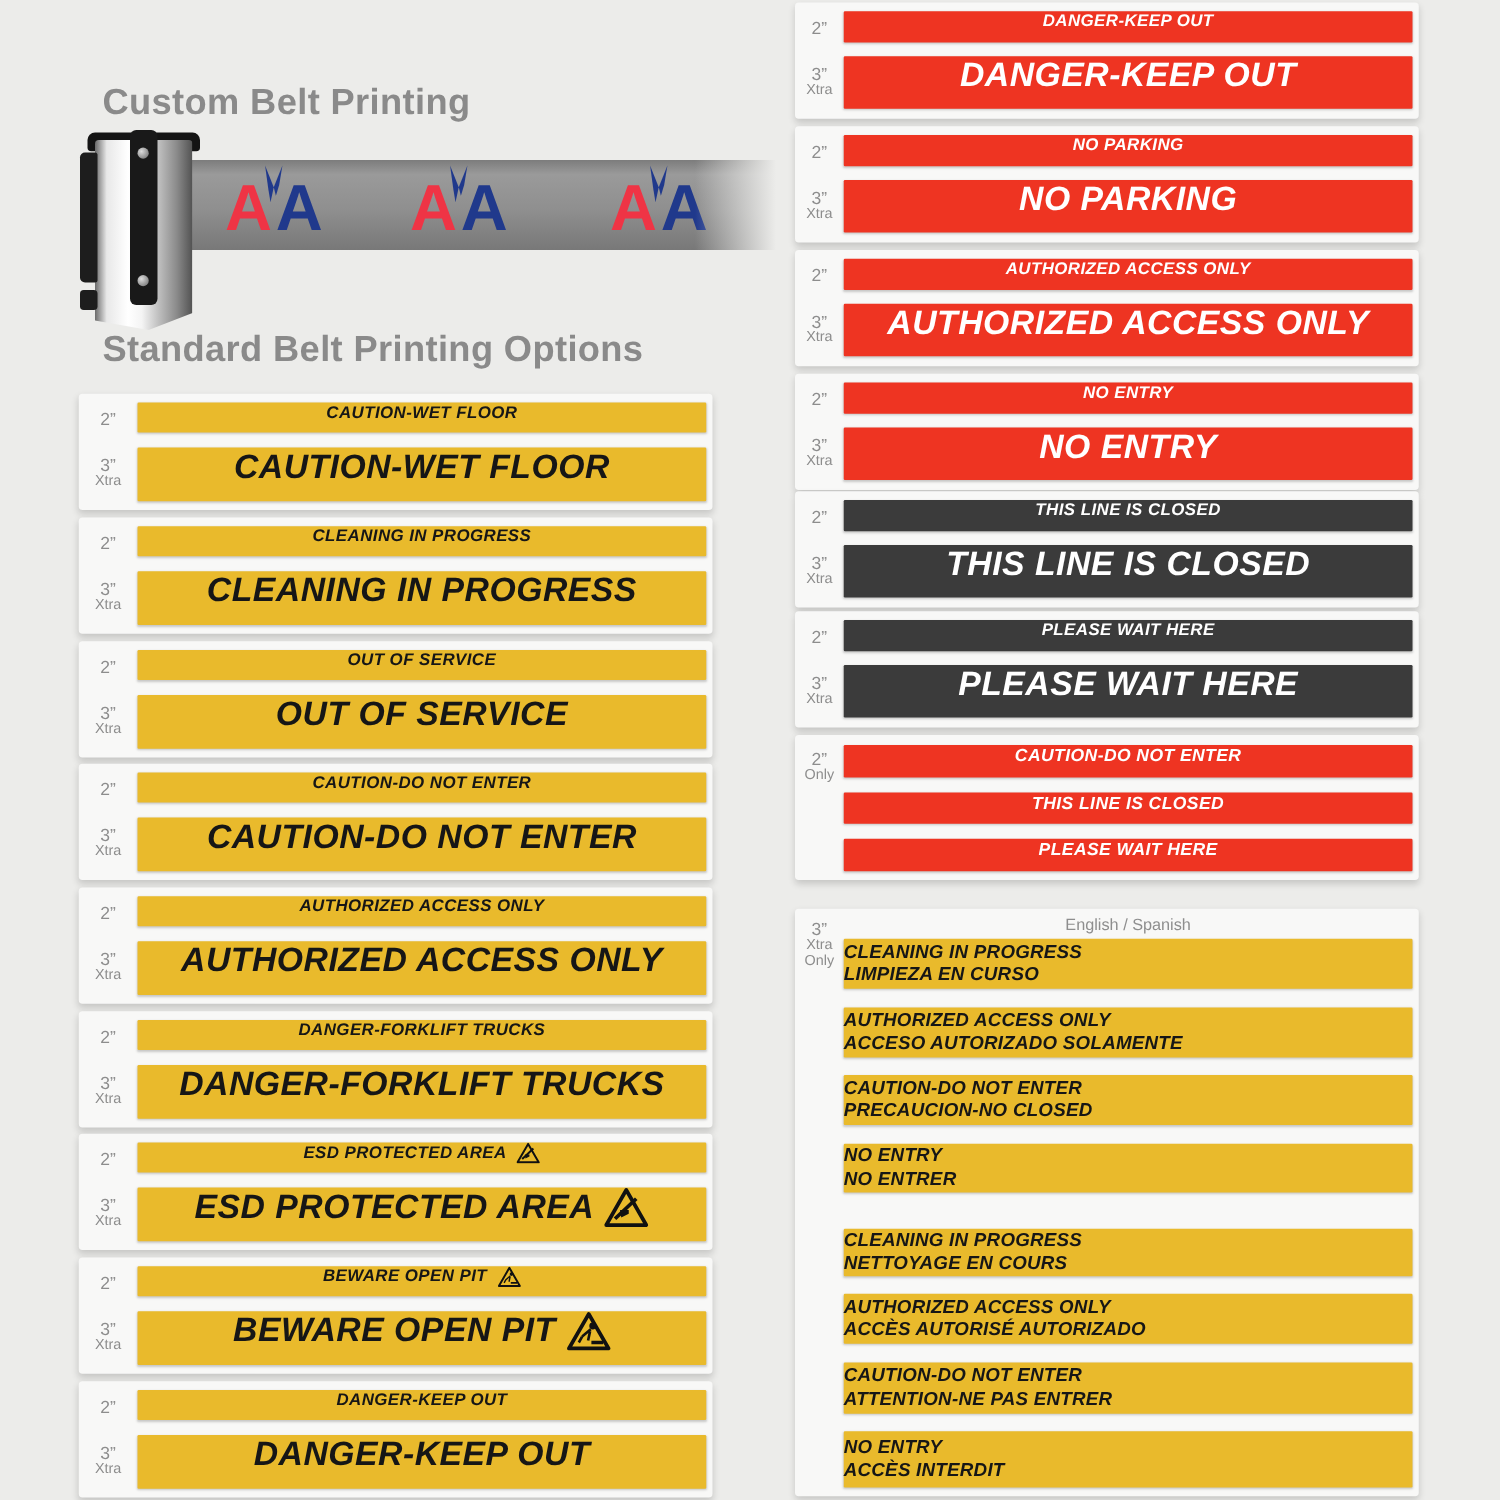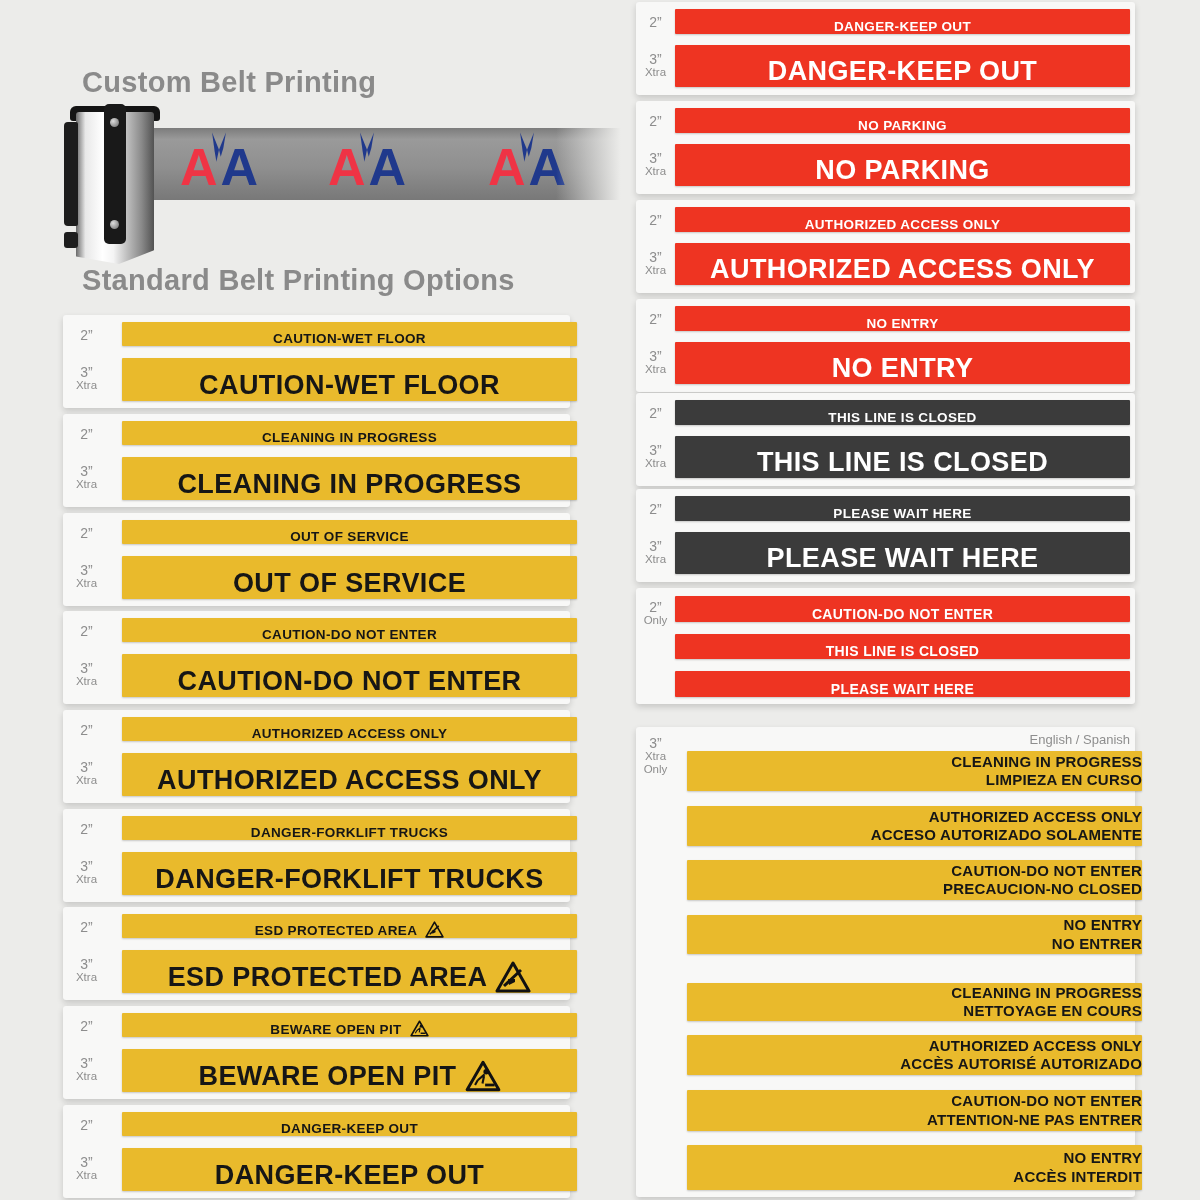--- a/index.html
+++ b/index.html
@@ -20,38 +20,38 @@
   .size-lbl{position:absolute;color:#8D8D8D;text-align:center;font-size:14px;line-height:14px;}
   .size-lbl .sub{display:block;font-size:11.5px;line-height:13px;}
   .left-card .l2{left:0;top:13px;width:47px;}
   .left-card .l3{left:0;top:50px;width:47px;}
   .right-card .l2{left:0;top:13px;width:39px;}
   .right-card .l3{left:0;top:50px;width:39px;}
   .only-card .l2o{left:0;top:12px;width:39px;}
   .bi-card .l3o{left:0;top:9px;width:39px;}
 
   
-  .belt{position:absolute;display:flex;align-items:flex-end;justify-content:center;border-radius:1px;box-shadow:0 1px 2px rgba(0,0,0,.2);}
-  .yellow{background:#E9BA2C;color:#161616;margin-left:12px;}
+  .belt{position:absolute;display:flex;align-items:flex-start;justify-content:center;border-radius:1px;box-shadow:0 1px 2px rgba(0,0,0,.2);font-style:italic;}
+  .yellow{background:#E9BA2C;color:#161616;}
   .red{background:#EE3422;color:#FFFFFF;}
   .dark{background:#3B3B3B;color:#FFFFFF;}
   .b2{font-size:13.5px;font-weight:700;letter-spacing:.35px;}
   .b3{font-size:27px;font-weight:700;letter-spacing:.4px;}
   .left-card .b2{left:47px;top:7px;width:455px;height:24px;}
   .left-card .b3{left:47px;top:43px;width:455px;height:43px;}
   .right-card .b2{left:39px;top:7px;width:455px;height:25px;}
   .right-card .b3{left:39px;top:43px;width:455px;height:42px;}
   .only-belt{left:39px;width:455px;height:26px;font-size:14px;font-weight:700;letter-spacing:.35px;}
   .t1{top:8px;} .t2{top:46px;height:25px;} .t3{top:83px;}
 
   .bi-header{position:absolute;left:39px;width:455px;text-align:center;color:#8E8E8E;font-size:13px;}
   .bi-belt{left:39px;width:455px;flex-direction:column;font-size:15px;font-weight:700;line-height:18.5px;text-align:center;letter-spacing:.2px;}
   .es1{top:24px;height:40px;} .es2{top:79px;height:40px;} .es3{top:133px;height:40px;} .es4{top:188px;height:39px;}
   .fr1{top:256px;height:38px;} .fr2{top:308px;height:40px;} .fr3{top:363px;height:41px;} .fr4{top:418px;height:45px;}
-  .bh-es{top:5px;text-align:right;} .bh-fr{top:238px;}
+  .bh-es{top:5px;} .bh-fr{top:238px;}
 
   .wicon{margin-left:8px;flex:0 0 auto;}
   .wicon.small{width:19px;height:17px;}
   .wicon.big{width:36px;height:32px;}
 
   
   .custom-belt{position:absolute;left:148px;top:128px;width:478px;height:72px;
     background:linear-gradient(180deg,#7c7c7c 0%,#9a9a9a 16%,#8f8f8f 55%,#787878 100%);}
   .belt-fade{position:absolute;right:-2px;top:-5px;bottom:-5px;width:72px;
     background:linear-gradient(to right,rgba(236,236,234,0) 0%,#ECECEA 90%);}

